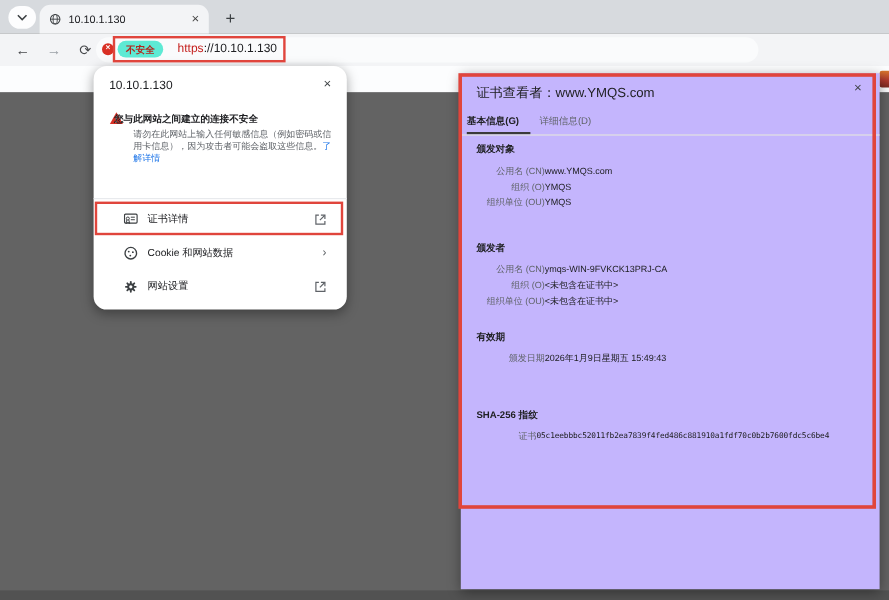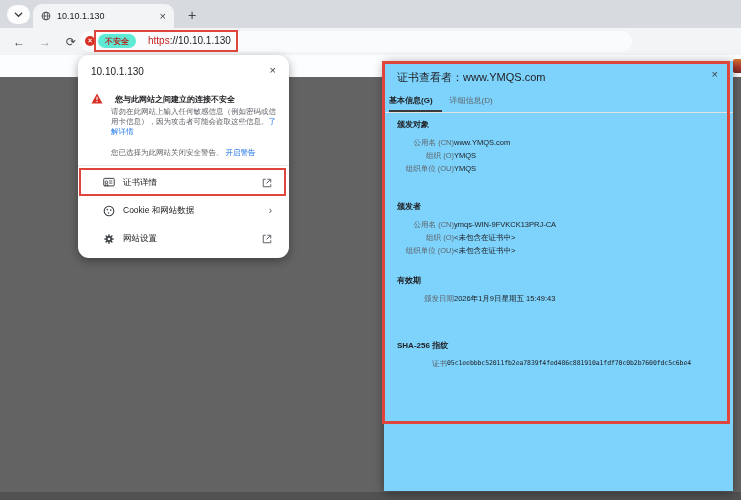--- a/index.html
+++ b/index.html
@@ -42,35 +42,35 @@
 
   
   .page { position:absolute; left:0; top:77px; width:741px; height:423px; background:#636363; }
   .page-bottom { position:absolute; left:0; top:492px; width:741px; height:8px; background:#525252; }
 
   
   .popup { position:absolute; left:78px; top:55px; width:211px; height:203px; background:#ffffff; border-radius:11px; box-shadow:0 3px 10px rgba(0,0,0,.35); z-index:20; }
   .popup-title { position:absolute; left:13px; top:11px; font-size:10px; color:#202124; }
   .popup-close { position:absolute; right:13px; top:9px; font-size:11px; color:#3c4043; }
   .warn-icon { position:absolute; left:13px; top:38px; width:12px; height:11px; }
-  .warn-head { position:absolute; left:37px; top:39px; width:170px; font-size:8px; font-weight:bold; color:#202124; }
+  .warn-head { position:absolute; left:17px; top:39px; width:170px; font-size:8px; font-weight:bold; color:#202124; }
   .warn-body { position:absolute; left:33px; top:52px; width:170px; font-size:7.5px; line-height:10px; color:#5f6368; }
   .warn-body2 { position:absolute; left:33px; top:93px; width:172px; font-size:7.5px; line-height:10px; color:#5f6368; }
   .link { color:#1a73e8; text-decoration:none; }
   .popup-divider { position:absolute; left:0; top:110px; width:100%; height:1px; background:#e8eaed; }
   .menu-row { position:absolute; left:4px; width:211px; height:27px; display:flex; align-items:center; padding:0 21px; }
   .menu-row .mi { width:12px; height:12px; display:flex; align-items:center; justify-content:center; }
   .menu-label { font-size:8.5px; color:#202124; margin-left:8px; flex:1; white-space:nowrap; }
   .menu-trail { font-size:10px; color:#5f6368; display:flex; align-items:center; }
   .menu-trail svg { width:10px; height:10px; }
   .row1 { top:114px; } .row2 { top:142px; } .row3 { top:170px; }
   .cert-annot { left:1px; top:113px; width:207px; height:28px; border-width:2.5px; }
 
   
-  .dialog { position:absolute; left:384px; top:61px; width:349px; height:430px; background:#7dd3fc; box-shadow:0 2px 10px rgba(0,0,0,.4); z-index:10; }
+  .dialog { position:absolute; left:384px; top:61px; width:349px; height:430px; background:#c4b5fd; box-shadow:0 2px 10px rgba(0,0,0,.4); z-index:10; }
   .dlg-annot { left:382px; top:61px; width:348px; height:363px; border-width:3px; z-index:40; }
   .dlg-title { position:absolute; left:13px; top:9px; font-size:11px; color:#202124; }
   .dlg-close { position:absolute; right:15px; top:7px; font-size:11px; color:#3c4043; }
   .dlg-tabs { position:absolute; left:5px; top:30px; height:21px; display:flex; }
   .dlg-tab { font-size:8px; color:#5f6368; padding:4px 9px 0 0; margin-right:8px; height:21px; }
   .dlg-tab.active { color:#202124; font-weight:bold; border-bottom:2px solid #3a3a3a; }
   .dlg-divider { position:absolute; left:0; top:51px; width:349px; height:1px; background:#e2e2e2; }
   .sec { position:absolute; left:13px; right:13px; }
   .sec-head { font-size:8px; font-weight:bold; color:#202124; margin-bottom:6px; }
   .frow { display:flex; line-height:13px; }
@@ -212,21 +212,20 @@
     <div class="popup-title">10.10.1.130</div>
     <div class="popup-close">×</div>
 
     <svg class="warn-icon" viewBox="0 0 16 15">
       <path d="M8 0.8 L15.4 14.2 H0.6 Z" fill="#d93025"></path>
       <rect x="7.25" y="5.2" width="1.5" height="4.4" fill="#fff"></rect>
       <rect x="7.25" y="10.8" width="1.5" height="1.7" fill="#fff"></rect>
     </svg>
     <div class="warn-head">您与此网站之间建立的连接不安全</div>
     <div class="warn-body"><span>请勿在此网站上输入任何敏感信息（例如密码或信用卡信息），因为攻击者可能会盗取这些信息。</span><a class="link" href="#">了解详情</a></div>
-    <div class="warn-body2"><span>您已选择为此网站关闭安全警告。</span> <a class="link" href="#">开启警告</a></div>
 
     <div class="popup-divider"></div>
 
     <div class="menu-row row1">
       <span class="mi">
         <svg viewBox="0 0 16 14" width="12" height="11">
             <rect x="1" y="1.5" width="14" height="10" rx="1.2" fill="none" stroke="#3c4043" stroke-width="1.3"></rect>
             <line x1="8" y1="5" x2="12.5" y2="5" stroke="#3c4043" stroke-width="1.1"></line>
             <line x1="8" y1="7.8" x2="12.5" y2="7.8" stroke="#3c4043" stroke-width="1.1"></line>
             <circle cx="4.7" cy="6.5" r="1.7" fill="none" stroke="#3c4043" stroke-width="1.1"></circle>

